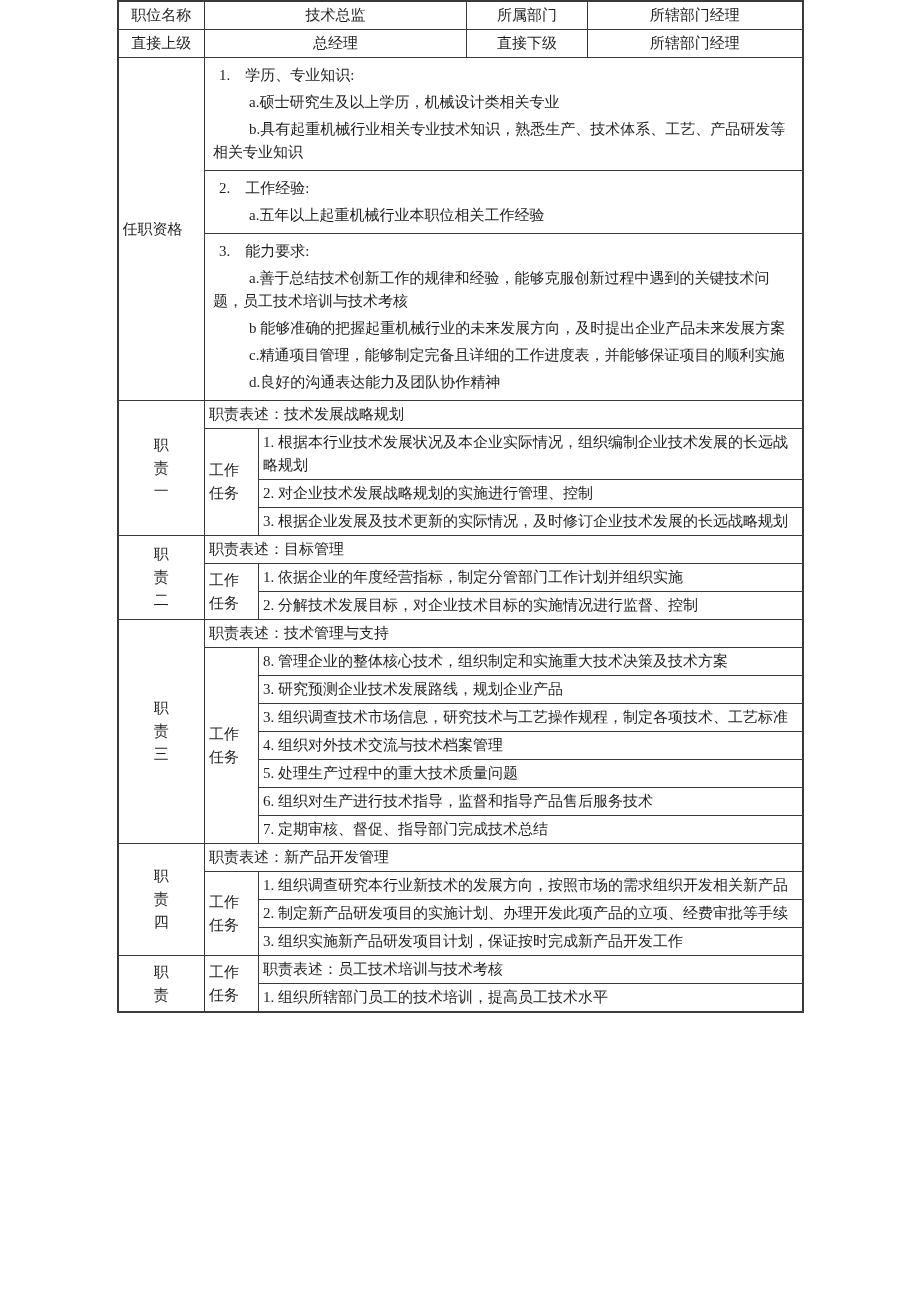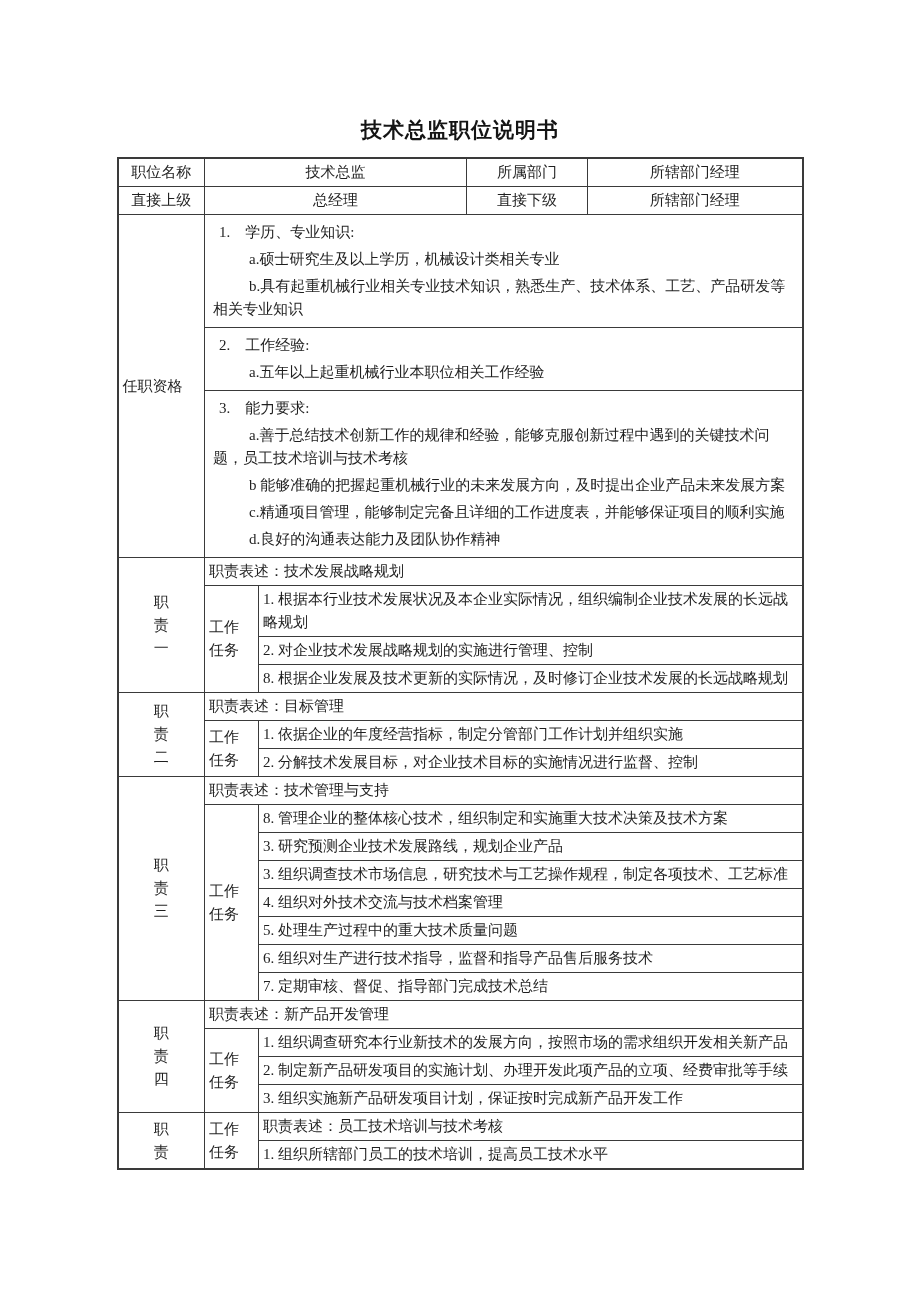--- a/index.html
+++ b/index.html
@@ -80,21 +80,20 @@
     text-align: left;
     white-space: pre-wrap;
     margin-left: 33px;
   }
 </style>
 </head>
 <body>
 
 <div class="page">
 
-  <div class="doc-title">技术总监职位说明书</div>
 
   <table class="job-table">
     <colgroup>
       <col style="width:87px">
       <col style="width:54px">
       <col style="width:208px">
       <col style="width:121px">
       <col style="width:215px">
     </colgroup>
     <tbody>
@@ -144,21 +143,21 @@
       </tr>
       <tr>
         <td class="tlabel" rowspan="3">工作
 任务</td>
         <td class="task" colspan="3">1. 根据本行业技术发展状况及本企业实际情况，组织编制企业技术发展的长远战略规划</td>
       </tr>
       <tr>
         <td class="task" colspan="3">2. 对企业技术发展战略规划的实施进行管理、控制</td>
       </tr>
       <tr>
-        <td class="task" colspan="3">8. 根据企业发展及技术更新的实际情况，及时修订企业技术发展的长远战略规划</td>
+        <td class="task" colspan="3">3. 根据企业发展及技术更新的实际情况，及时修订企业技术发展的长远战略规划</td>
       </tr>
 
       <tr>
         <td class="vlabel" rowspan="3">职
 责
 二</td>
         <td class="desc" colspan="4">职责表述：目标管理</td>
       </tr>
       <tr>
         <td class="tlabel" rowspan="2">工作

